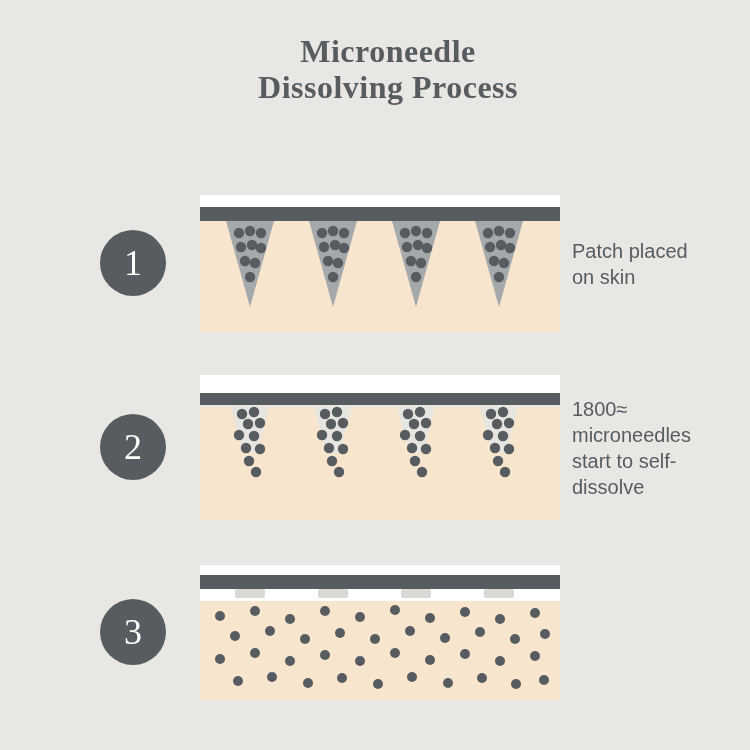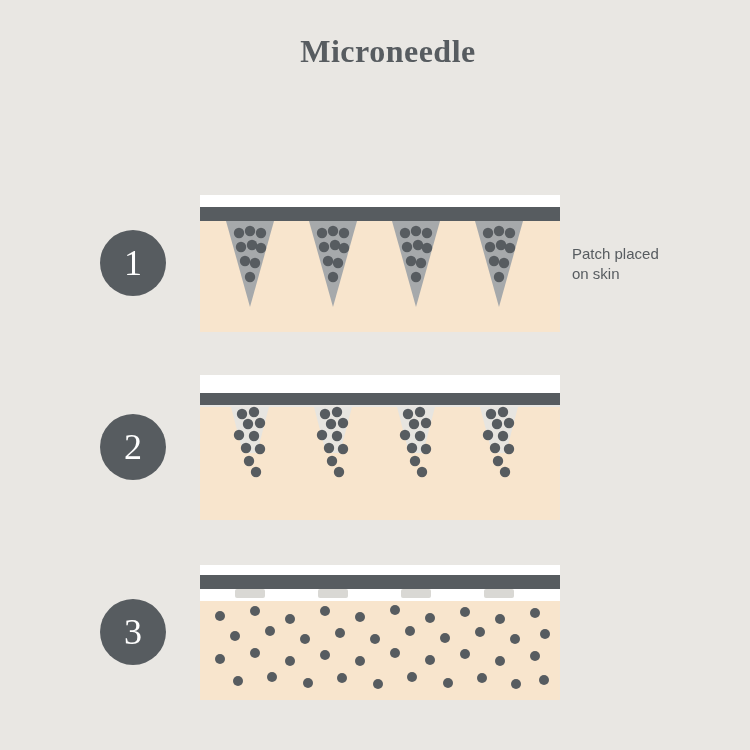--- a/index.html
+++ b/index.html
@@ -32,36 +32,36 @@
   .badge{
     position:absolute;left:100px;width:66px;height:66px;border-radius:50%;
     background:var(--ink);color:#fff;
     display:flex;align-items:center;justify-content:center;
     font-family:"Liberation Serif", serif;font-size:36px;
   }
   .panel{position:absolute;left:200px;top:0;display:block;}
   .caption{
     position:absolute;left:572px;top:0;width:176px;
     display:flex;align-items:center;
-    color:var(--ink);font-size:15px;line-height:1.3;
+    color:var(--ink);font-size:20px;line-height:1.3;
   }
   .caption span{white-space:pre-line;}
   .f-ink{fill:var(--ink);}
   .f-skin{fill:var(--skin);}
   .f-white{fill:var(--white);}
   .f-needle{fill:var(--needle);}
   .f-dn{fill:var(--dissolving_needle);}
   .f-stub{fill:var(--stub);}
 </style>
 </head>
 <body>
 
 <div class="canvas">
 
-  <h1 class="title"><span>Microneedle</span><br></h1>
+  <h1 class="title"><span>Microneedle</span><br><span>Dissolving Process</span></h1>
 
   <div class="row" style="top:195px;height:137px;">
     <div class="badge" style="top:35px;">
       <span>1</span>
     </div>
     <svg class="panel" width="360" height="137" viewBox="0 0 360 137">
       <defs>
         <g id="needle-full">
           <polygon class="f-needle" points="-24,0 24,0 0,86"></polygon>
           <g class="f-ink">
@@ -118,20 +118,25 @@
       <rect class="f-white" x="0" y="0" width="360" height="18"></rect>
       <rect class="f-ink" x="0" y="18" width="360" height="12"></rect>
       <rect class="f-skin" x="0" y="32" width="360" height="113"></rect>
       <g>
         <use href="#needle-dissolving" xlink:href="#needle-dissolving" transform="translate(50,32)"></use>
         <use href="#needle-dissolving" xlink:href="#needle-dissolving" transform="translate(133,32)"></use>
         <use href="#needle-dissolving" xlink:href="#needle-dissolving" transform="translate(216,32)"></use>
         <use href="#needle-dissolving" xlink:href="#needle-dissolving" transform="translate(299,32)"></use>
       </g>
     </svg>
+    <div class="caption" style="height:145px;">
+      <span>1800≈
+microneedles
+start to self-dissolve</span>
+    </div>
   </div>
 
   <div class="row" style="top:565px;height:135px;">
     <div class="badge" style="top:34px;">
       <span>3</span>
     </div>
     <svg class="panel" width="360" height="135" viewBox="0 0 360 135">
       <rect class="f-white" x="0" y="0" width="360" height="10"></rect>
       <rect class="f-ink" x="0" y="10" width="360" height="14"></rect>
       <rect class="f-white" x="0" y="24" width="360" height="12"></rect>

